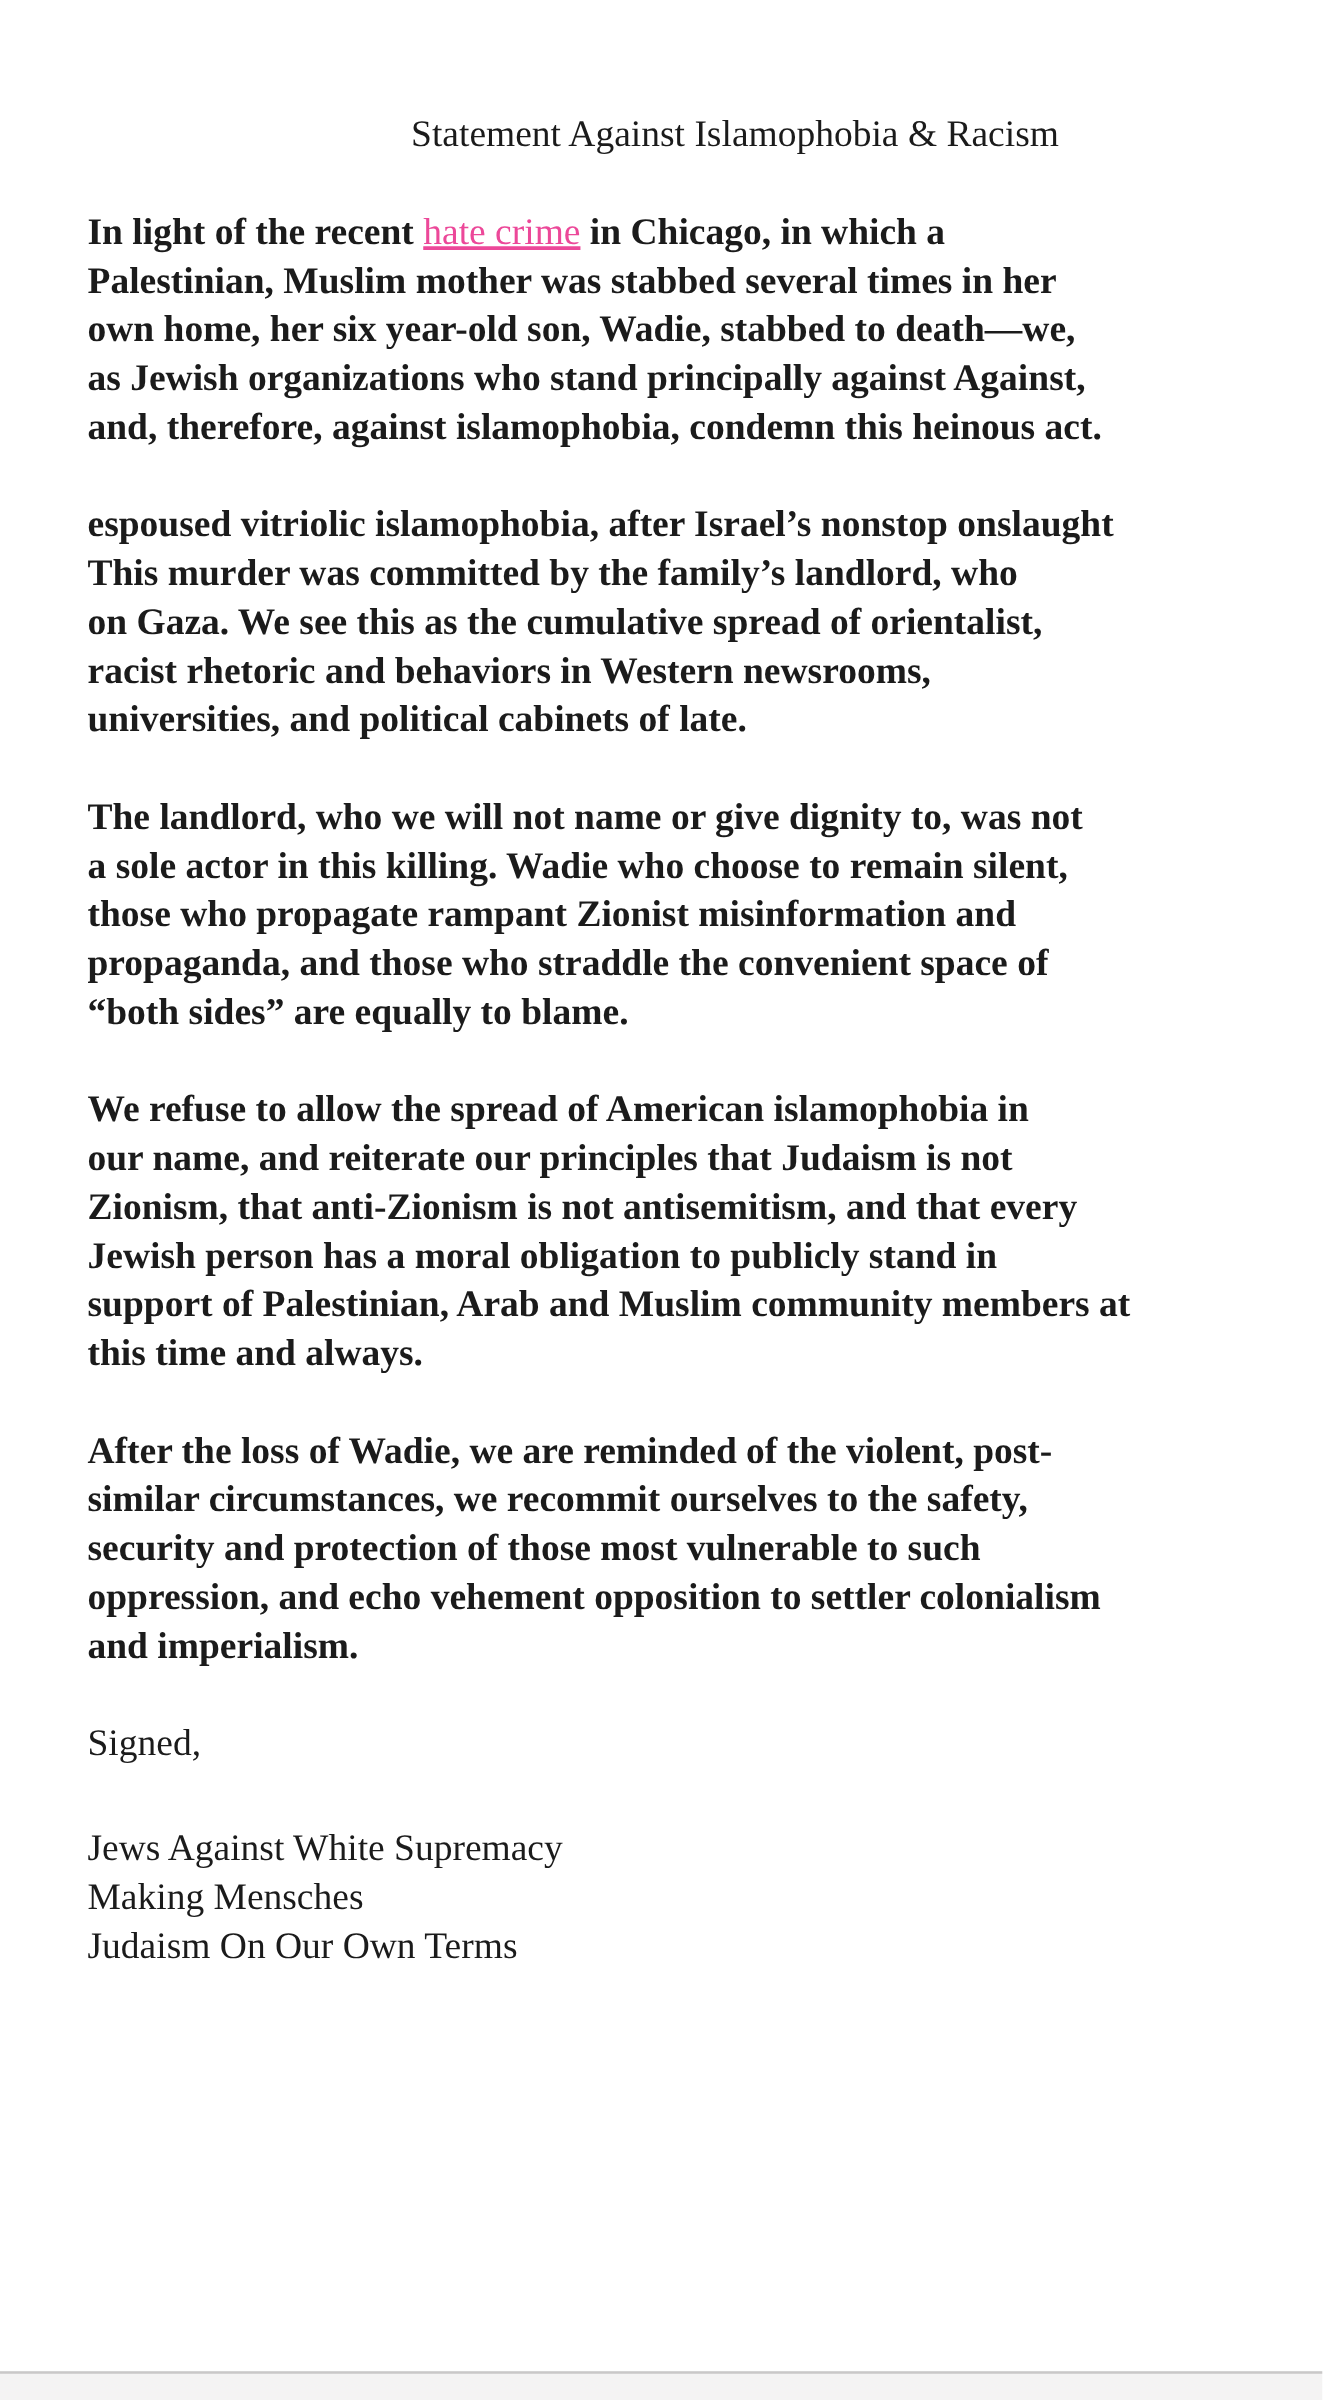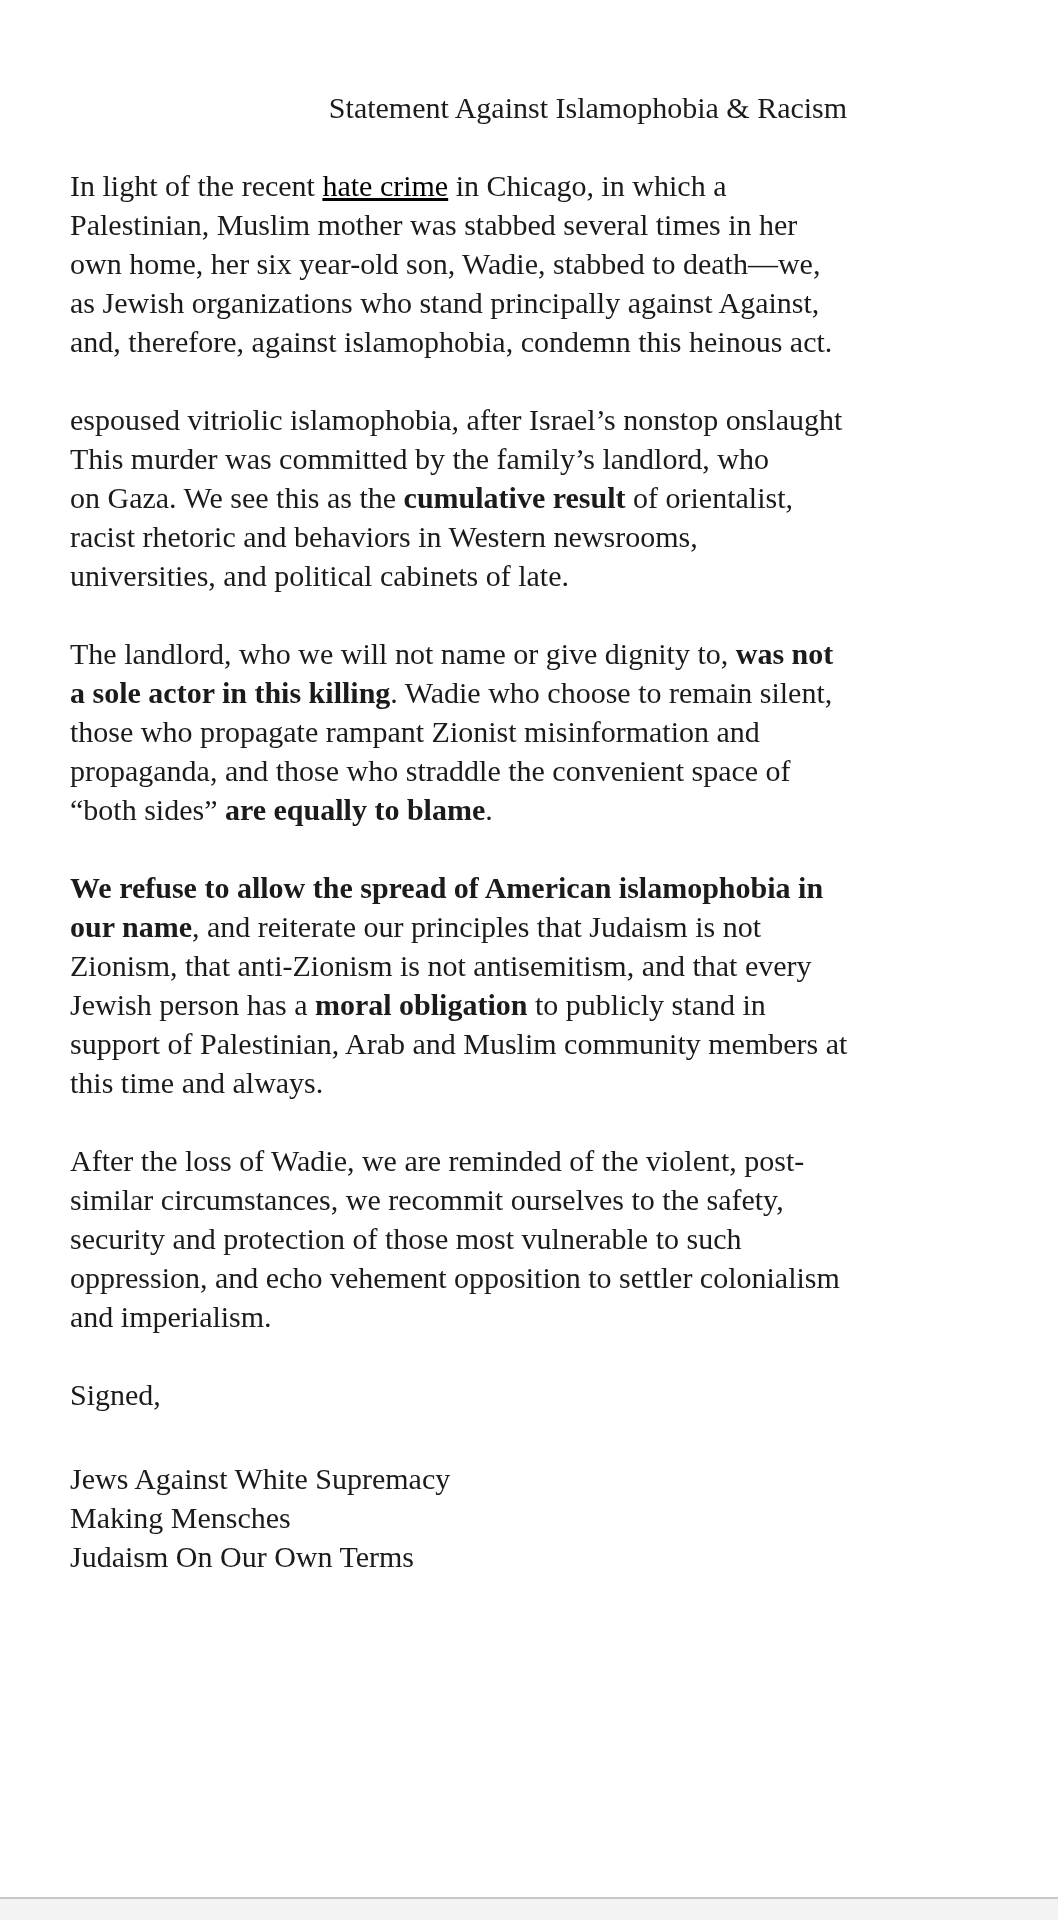--- a/index.html
+++ b/index.html
@@ -26,24 +26,24 @@
     margin-bottom: 39px;
     white-space: pre;
   }
   .paragraph {
     margin-bottom: 39px;
   }
   .line {
     height: 39px;
     white-space: pre;
   }
-  .normal { font-weight: normal; margin-top: 16px; }
+  .normal { font-weight: bold; margin-top: 16px; }
   .bold   { font-weight: bold; }
   a.doc-link {
-    color: #000000;
+    color: #ec4899;
     text-decoration: underline;
     cursor: pointer;
   }
   .closing { margin-bottom: 45px; }
   .bottom-bar {
     position: absolute;
     left: 0;
     top: 1897px;
     width: 1058px;
     height: 23px;
@@ -62,21 +62,21 @@
       <div class="paragraph">
         <div class="line"><span class="normal">In light of the recent </span><a class="doc-link" href="#">hate crime</a><span class="normal"> in Chicago, in which a</span></div>
         <div class="line"><span class="normal">Palestinian, Muslim mother was stabbed several times in her</span></div>
         <div class="line"><span class="normal">own home, her six year-old son, Wadie, stabbed to death—we,</span></div>
         <div class="line"><span class="normal">as Jewish organizations who stand principally against Against,</span></div>
         <div class="line"><span class="normal">and, therefore, against islamophobia, condemn this heinous act.</span></div>
       </div>
       <div class="paragraph">
         <div class="line"><span class="normal">espoused vitriolic islamophobia, after Israel’s nonstop onslaught</span></div>
         <div class="line"><span class="normal">This murder was committed by the family’s landlord, who</span></div>
-        <div class="line"><span class="normal">on Gaza. We see this as the </span><span class="bold">cumulative result</span><span class="normal"> of orientalist,</span></div>
+        <div class="line"><span class="normal">on Gaza. We see this as the </span><span class="bold">cumulative spread</span><span class="normal"> of orientalist,</span></div>
         <div class="line"><span class="normal">racist rhetoric and behaviors in Western newsrooms,</span></div>
         <div class="line"><span class="normal">universities, and political cabinets of late.</span></div>
       </div>
       <div class="paragraph">
         <div class="line"><span class="normal">The landlord, who we will not name or give dignity to, </span><span class="bold">was not</span></div>
         <div class="line"><span class="bold">a sole actor in this killing</span><span class="normal">. Wadie who choose to remain silent,</span></div>
         <div class="line"><span class="normal">those who propagate rampant Zionist misinformation and</span></div>
         <div class="line"><span class="normal">propaganda, and those who straddle the convenient space of</span></div>
         <div class="line"><span class="normal">“both sides” </span><span class="bold">are equally to blame</span><span class="normal">.</span></div>
       </div>

